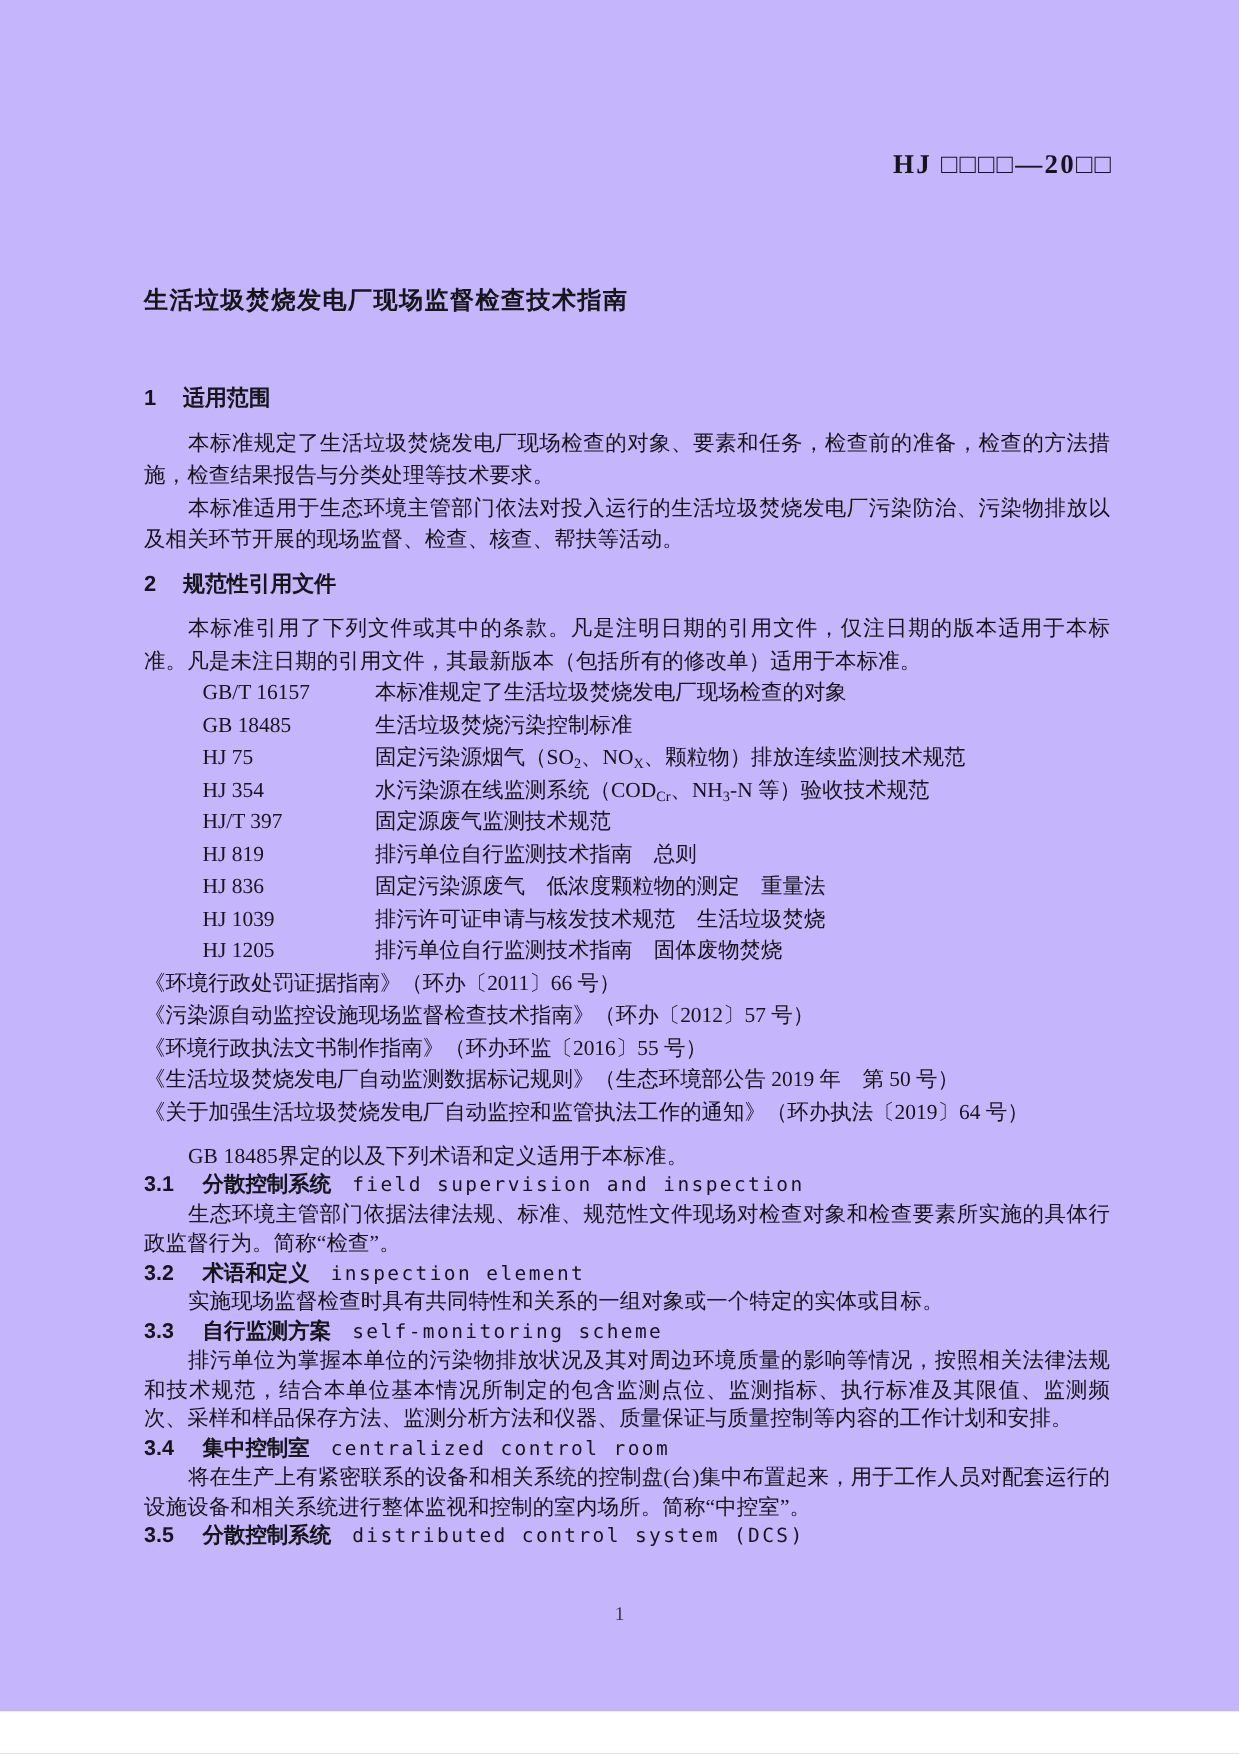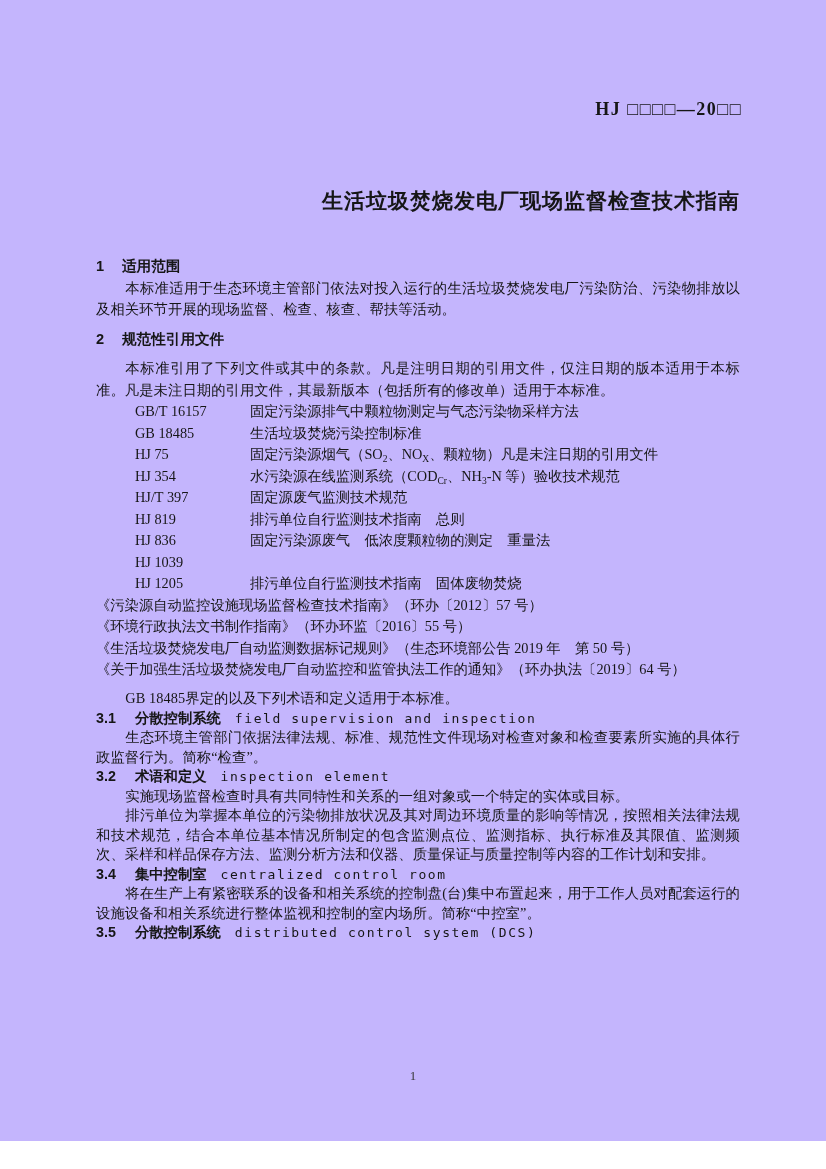--- a/index.html
+++ b/index.html
@@ -9,23 +9,23 @@
     font-family:"Liberation Serif","DejaVu Serif",serif;
     color:#161616; overflow:hidden;
   }
   .doc-number {
     position:absolute; top:99px; right:84px;
     font-family:"Liberation Serif","DejaVu Serif",serif;
     font-weight:bold; font-size:18px; letter-spacing:1.5px; white-space:nowrap;
   }
   .content { position:absolute; left:96px; top:0; width:644px; }
   .doc-title {
-    margin-top:186px; text-align:right;
+    margin-top:186px; text-align:left;
     font-family:"Liberation Sans","DejaVu Sans",sans-serif;
-    font-weight:bold; font-size:21px; letter-spacing:1px; line-height:30px;
+    font-weight:bold; font-size:16px; letter-spacing:1px; line-height:30px;
   }
   .sec-heading {
     font-family:"Liberation Sans","DejaVu Sans",sans-serif;
     font-weight:bold; font-size:14.6px; line-height:21.5px;
   }
   .sec-heading .num { display:inline-block; width:26px; }
   .h-s1 { margin-top:40px; }
   .h-s2 { margin-top:8px; }
   .h-s3 { margin-top:8px; }
   .para {
@@ -63,86 +63,92 @@
 
   <div class="doc-number">HJ □□□□—20□□</div>
 
   <div class="content">
 
     <div class="doc-title">生活垃圾焚烧发电厂现场监督检查技术指南</div>
 
     <div class="sec-heading h-s1">
       <span class="num">1</span><span>适用范围</span>
     </div>
+    <p class="para p-first">本标准规定了生活垃圾焚烧发电厂现场检查的对象、要素和任务，检查前的准备，检查的方法措施，检查结果报告与分类处理等技术要求。</p>
     <p class="para">本标准适用于生态环境主管部门依法对投入运行的生活垃圾焚烧发电厂污染防治、污染物排放以及相关环节开展的现场监督、检查、核查、帮扶等活动。</p>
 
     <div class="sec-heading h-s2">
       <span class="num">2</span><span>规范性引用文件</span>
     </div>
     <p class="para p-first">本标准引用了下列文件或其中的条款。凡是注明日期的引用文件，仅注日期的版本适用于本标准。凡是未注日期的引用文件，其最新版本（包括所有的修改单）适用于本标准。</p>
 
     <div class="std-list">
       <div class="std-row">
         <span class="std-code">GB/T 16157</span>
-        <span class="std-title">固定污染源排气中颗粒物测定与气态污染物采样方法</span>
+        <span class="std-title">本标准规定了生活垃圾焚烧发电厂现场检查的对象</span>
       </div>
       <div class="std-row">
         <span class="std-code">GB 18485</span>
         <span class="std-title">生活垃圾焚烧污染控制标准</span>
       </div>
       <div class="std-row">
         <span class="std-code">HJ 75</span>
-        <span class="std-title"><span>固定污染源烟气（SO</span><sub>2</sub><span>、NO</span><sub>X</sub><span>、颗粒物）凡是未注日期的引用文件</span></span>
+        <span class="std-title"><span>固定污染源烟气（SO</span><sub>2</sub><span>、NO</span><sub>X</sub><span>、颗粒物）排放连续监测技术规范</span></span>
       </div>
       <div class="std-row">
         <span class="std-code">HJ 354</span>
         <span class="std-title"><span>水污染源在线监测系统（COD</span><sub>Cr</sub><span>、NH</span><sub>3</sub><span>-N 等）验收技术规范</span></span>
       </div>
       <div class="std-row">
         <span class="std-code">HJ/T 397</span>
         <span class="std-title">固定源废气监测技术规范</span>
       </div>
       <div class="std-row">
         <span class="std-code">HJ 819</span>
         <span class="std-title">排污单位自行监测技术指南　总则</span>
       </div>
       <div class="std-row">
         <span class="std-code">HJ 836</span>
         <span class="std-title">固定污染源废气　低浓度颗粒物的测定　重量法</span>
       </div>
       <div class="std-row">
         <span class="std-code">HJ 1039</span>
+        <span class="std-title">排污许可证申请与核发技术规范　生活垃圾焚烧</span>
       </div>
       <div class="std-row">
         <span class="std-code">HJ 1205</span>
         <span class="std-title">排污单位自行监测技术指南　固体废物焚烧</span>
       </div>
     </div>
 
     <div class="doc-list">
+      <div class="doc-row">《环境行政处罚证据指南》（环办〔2011〕66 号）</div>
       <div class="doc-row">《污染源自动监控设施现场监督检查技术指南》（环办〔2012〕57 号）</div>
       <div class="doc-row">《环境行政执法文书制作指南》（环办环监〔2016〕55 号）</div>
       <div class="doc-row">《生活垃圾焚烧发电厂自动监测数据标记规则》（生态环境部公告 2019 年　第 50 号）</div>
       <div class="doc-row">《关于加强生活垃圾焚烧发电厂自动监控和监管执法工作的通知》（环办执法〔2019〕64 号）</div>
     </div>
 
 
     <div class="sec3">
       <p class="para intro">GB 18485界定的以及下列术语和定义适用于本标准。</p>
 
       <div class="term-h">
         <span class="num">3.1</span><span>分散控制系统</span><span class="term-en">field supervision and inspection</span>
       </div>
       <p class="para term-def">生态环境主管部门依据法律法规、标准、规范性文件现场对检查对象和检查要素所实施的具体行政监督行为。简称“检查”。</p>
 
       <div class="term-h">
         <span class="num">3.2</span><span>术语和定义</span><span class="term-en">inspection element</span>
       </div>
       <p class="para term-def">实施现场监督检查时具有共同特性和关系的一组对象或一个特定的实体或目标。</p>
 
+      <div class="term-h">
+        <span class="num">3.3</span><span>自行监测方案</span><span class="term-en">self-monitoring scheme</span>
+      </div>
       <p class="para term-def">排污单位为掌握本单位的污染物排放状况及其对周边环境质量的影响等情况，按照相关法律法规和技术规范，结合本单位基本情况所制定的包含监测点位、监测指标、执行标准及其限值、监测频次、采样和样品保存方法、监测分析方法和仪器、质量保证与质量控制等内容的工作计划和安排。</p>
 
       <div class="term-h">
         <span class="num">3.4</span><span>集中控制室</span><span class="term-en">centralized control room</span>
       </div>
       <p class="para term-def">将在生产上有紧密联系的设备和相关系统的控制盘(台)集中布置起来，用于工作人员对配套运行的设施设备和相关系统进行整体监视和控制的室内场所。简称“中控室”。</p>
 
       <div class="term-h">
         <span class="num">3.5</span><span>分散控制系统</span><span class="term-en">distributed control system (DCS)</span>
       </div>

